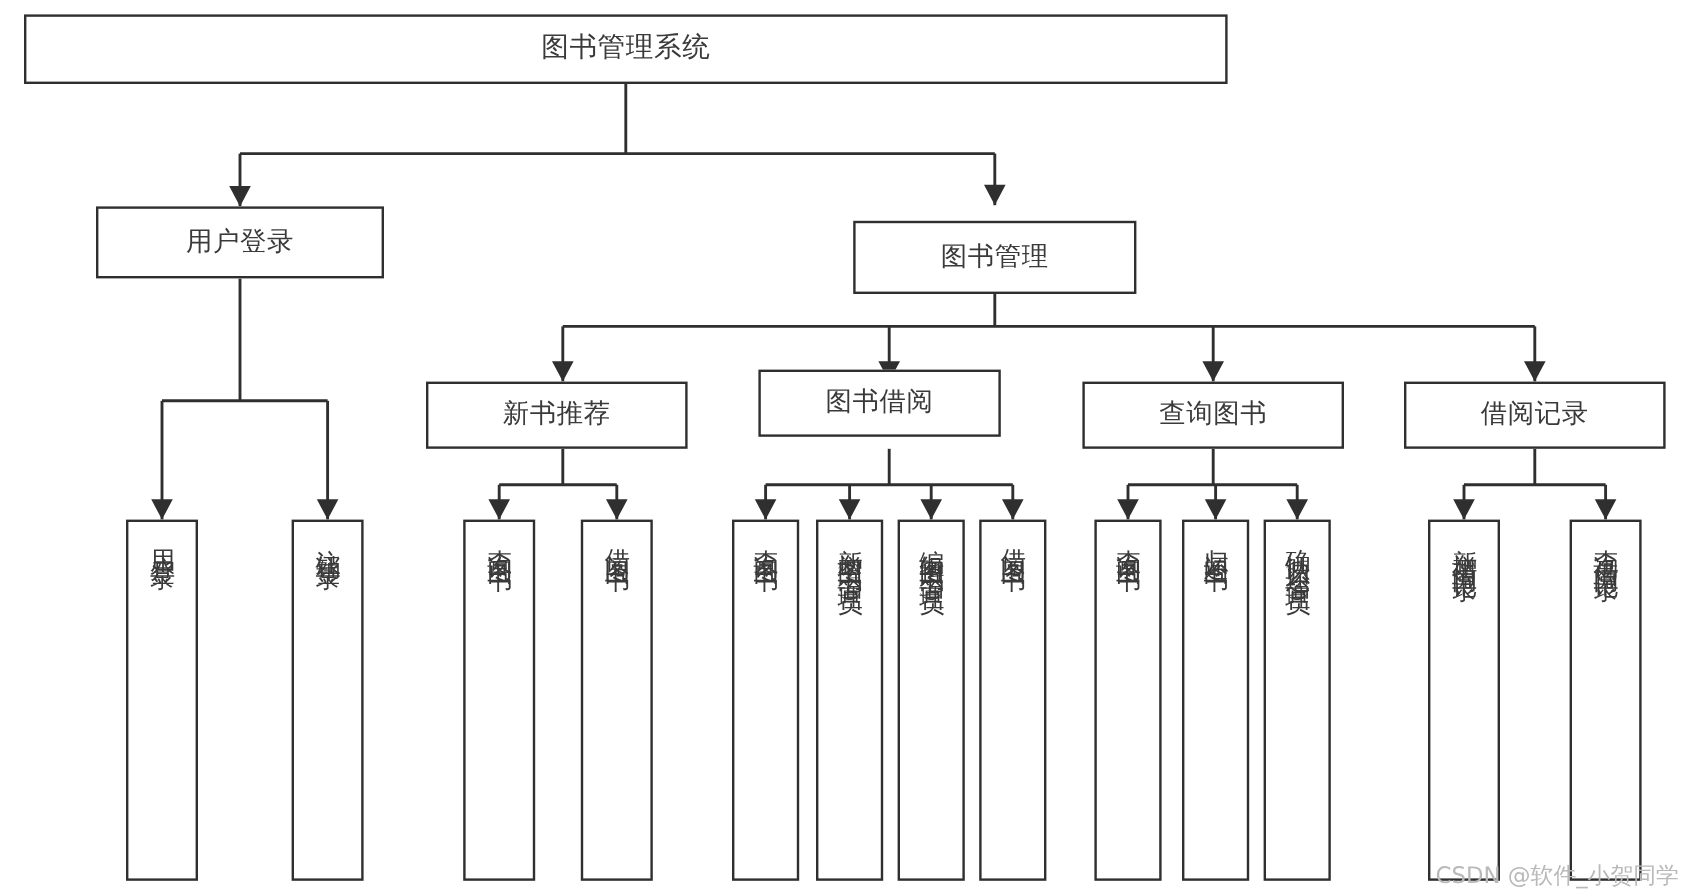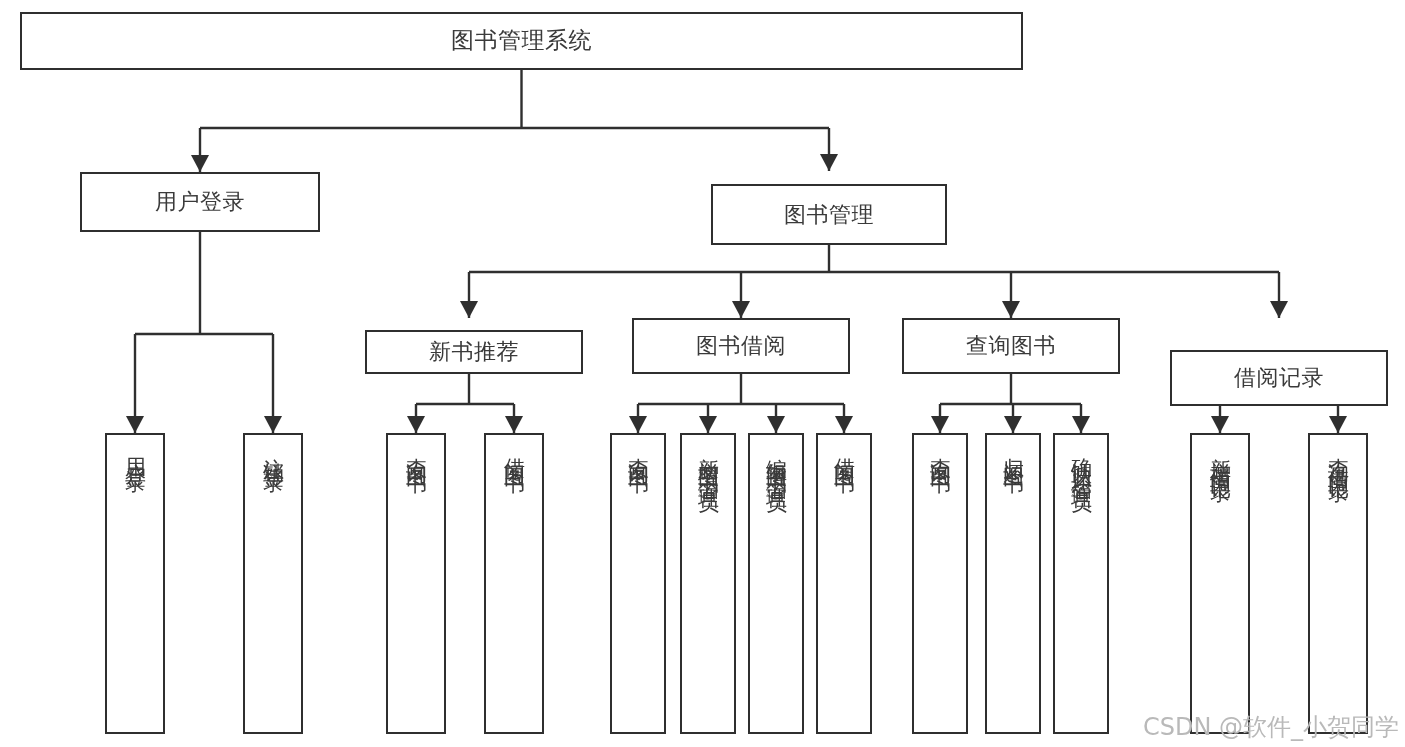--- a/index.html
+++ b/index.html
@@ -67,21 +67,21 @@
     stroke-linecap: butt;
   }
   .arrow-head {
     fill: #2f2f2f;
     stroke: none;
   }
   #watermark {
     position: absolute;
     right: 6px;
     bottom: 4px;
-    font-size: 24px;
+    font-size: 19px;
     color: #b9b9b9;
     white-space: nowrap;
     font-family: "DejaVu Sans", "Liberation Sans", sans-serif;
   }
 </style>
 </head>
 <body>
 
 <div id="canvas">
 
@@ -144,30 +144,30 @@
     <span class="label">图书管理系统</span>
   </div>
 
   <div class="node horizontal" id="n-l1_user_login" style="left: 80px; top: 172px; width: 240px; height: 60px;">
     <span class="label">用户登录</span>
   </div>
   <div class="node horizontal" id="n-l1_book_mgmt" style="left: 711px; top: 184px; width: 236px; height: 61px;">
     <span class="label">图书管理</span>
   </div>
 
-  <div class="node horizontal" id="n-l2_new_book_rec" style="left: 365px; top: 318px; width: 218px; height: 44px; margin-top: 12px;">
+  <div class="node horizontal" id="n-l2_new_book_rec" style="left: 355px; top: 318px; width: 218px; height: 56px;">
     <span class="label">新书推荐</span>
   </div>
-  <div class="node horizontal" id="n-l2_book_borrow" style="left: 632px; top: 318px; width: 218px; height: 56px;">
+  <div class="node horizontal" id="n-l2_book_borrow" style="left: 632px; top: 308px; width: 202px; height: 56px;">
     <span class="label">图书借阅</span>
   </div>
   <div class="node horizontal" id="n-l2_current_borrow" style="left: 902px; top: 318px; width: 218px; height: 56px;">
     <span class="label">查询图书</span>
   </div>
-  <div class="node horizontal" id="n-l2_borrow_record" style="left: 1170px; top: 318px; width: 218px; height: 56px; margin-top: 32px;">
+  <div class="node horizontal" id="n-l2_borrow_record" style="left: 1170px; top: 318px; width: 218px; height: 56px;">
     <span class="label">借阅记录</span>
   </div>
 
   <div class="node vertical" id="n-leaf_user_login" style="left: 105px; top: 433px; width: 60px; height: 301px;">
     <span class="label">用户登录</span>
   </div>
   <div class="node vertical" id="n-leaf_logout" style="left: 243px; top: 433px; width: 60px; height: 301px;">
     <span class="label">注销登录</span>
   </div>
 

